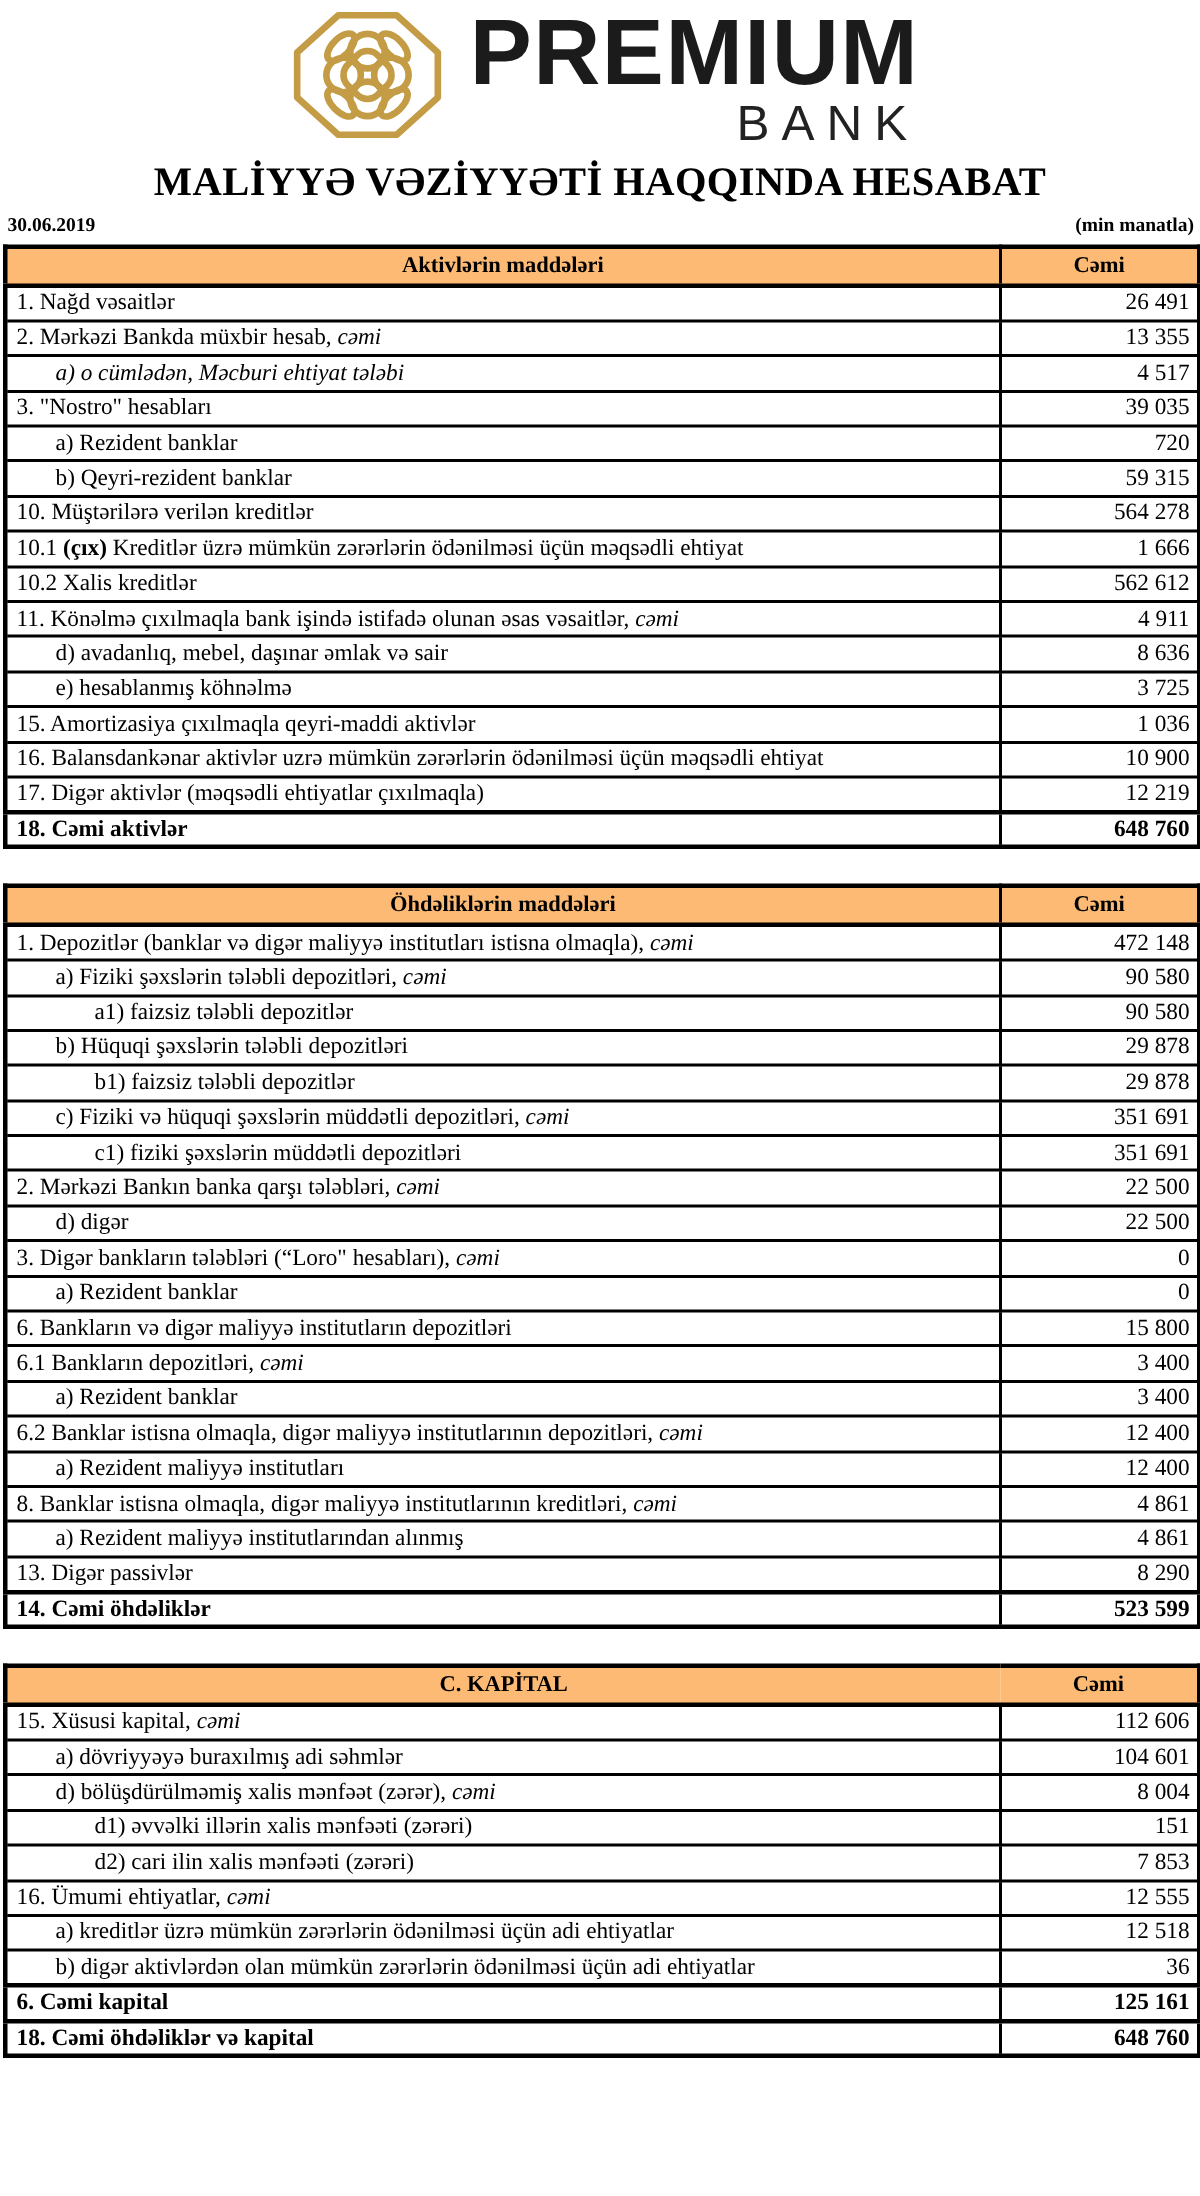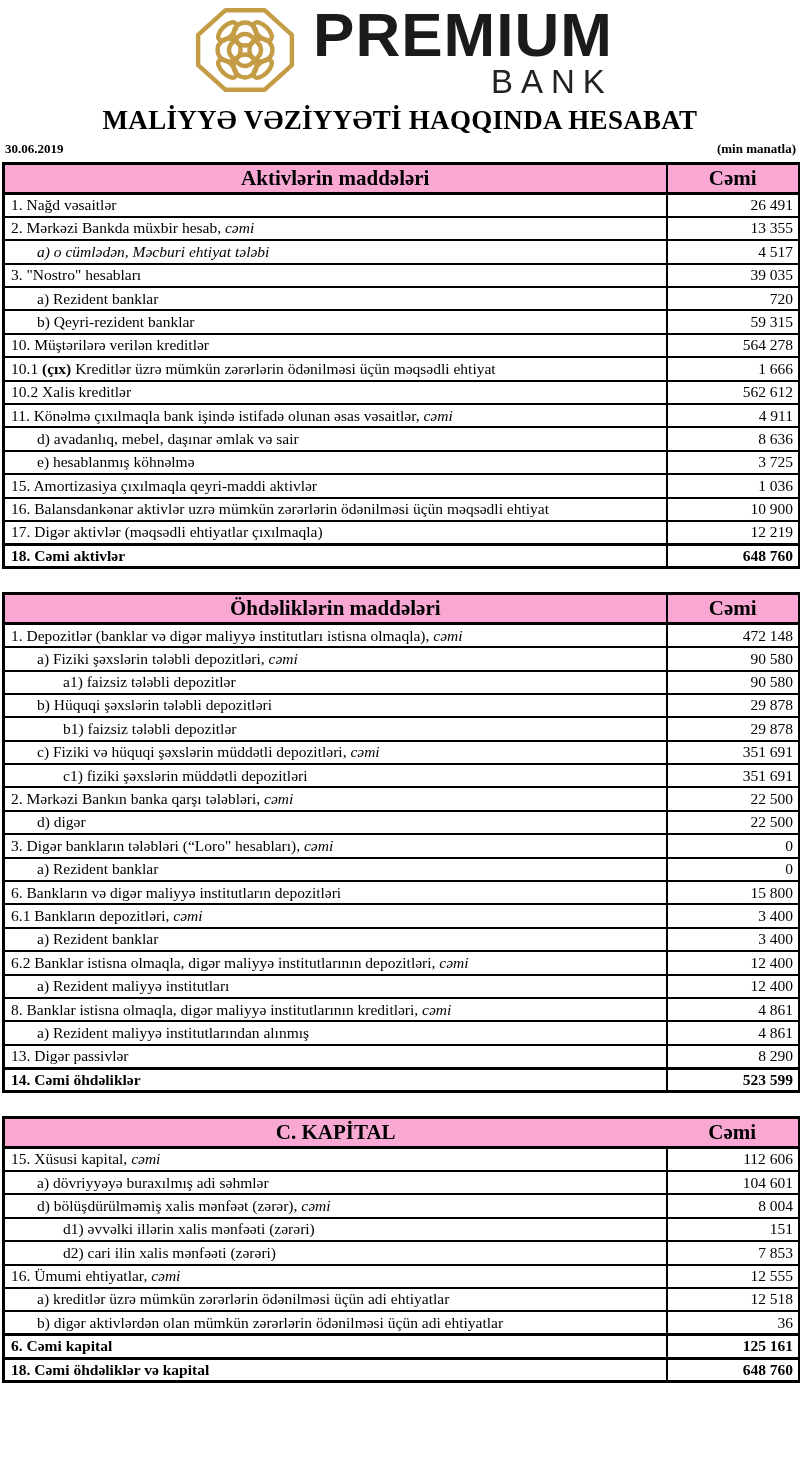--- a/index.html
+++ b/index.html
@@ -29,21 +29,21 @@
     font-weight:bold; font-size:13px; padding:3px 4px 5px 5px;
   }
   
   table.fin-table {
     border-collapse:collapse; table-layout:fixed;
     width:796px; margin:0 2px 23px 2px; border:3px solid #000;
   }
   table.fin-table:last-child { margin-bottom:0; }
   .fin-table th, .fin-table td { border:2px solid #000; }
   .fin-table th {
-    background:#f9a8d4; font-weight:bold; font-size:21px;
+    background:#fdba74; font-weight:bold; font-size:15px;
     height:26px; padding:1px 4px; border-bottom:3px solid #000;
   }
   .fin-table th.lbl { text-align:center; }
   .fin-table th.val { text-align:center; }
   .fin-table col.c-lbl { width:663px; }
   .fin-table col.c-val { width:133px; }
   .fin-table td { height:23.4px; padding:1px 4px; font-size:15.5px; line-height:1.05; }
   .fin-table td.lbl { text-align:left; padding-left:6px; overflow:hidden; white-space:nowrap; }
   .fin-table td.val { text-align:right; padding-right:5px; }
   tr.indent1 td.lbl { padding-left:32px; }

